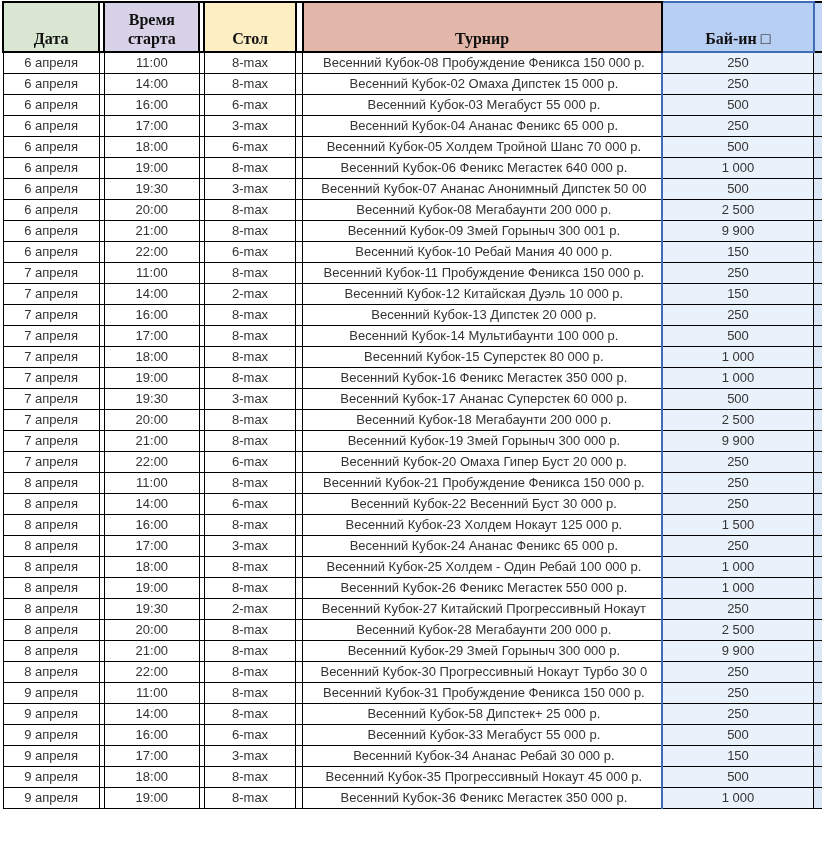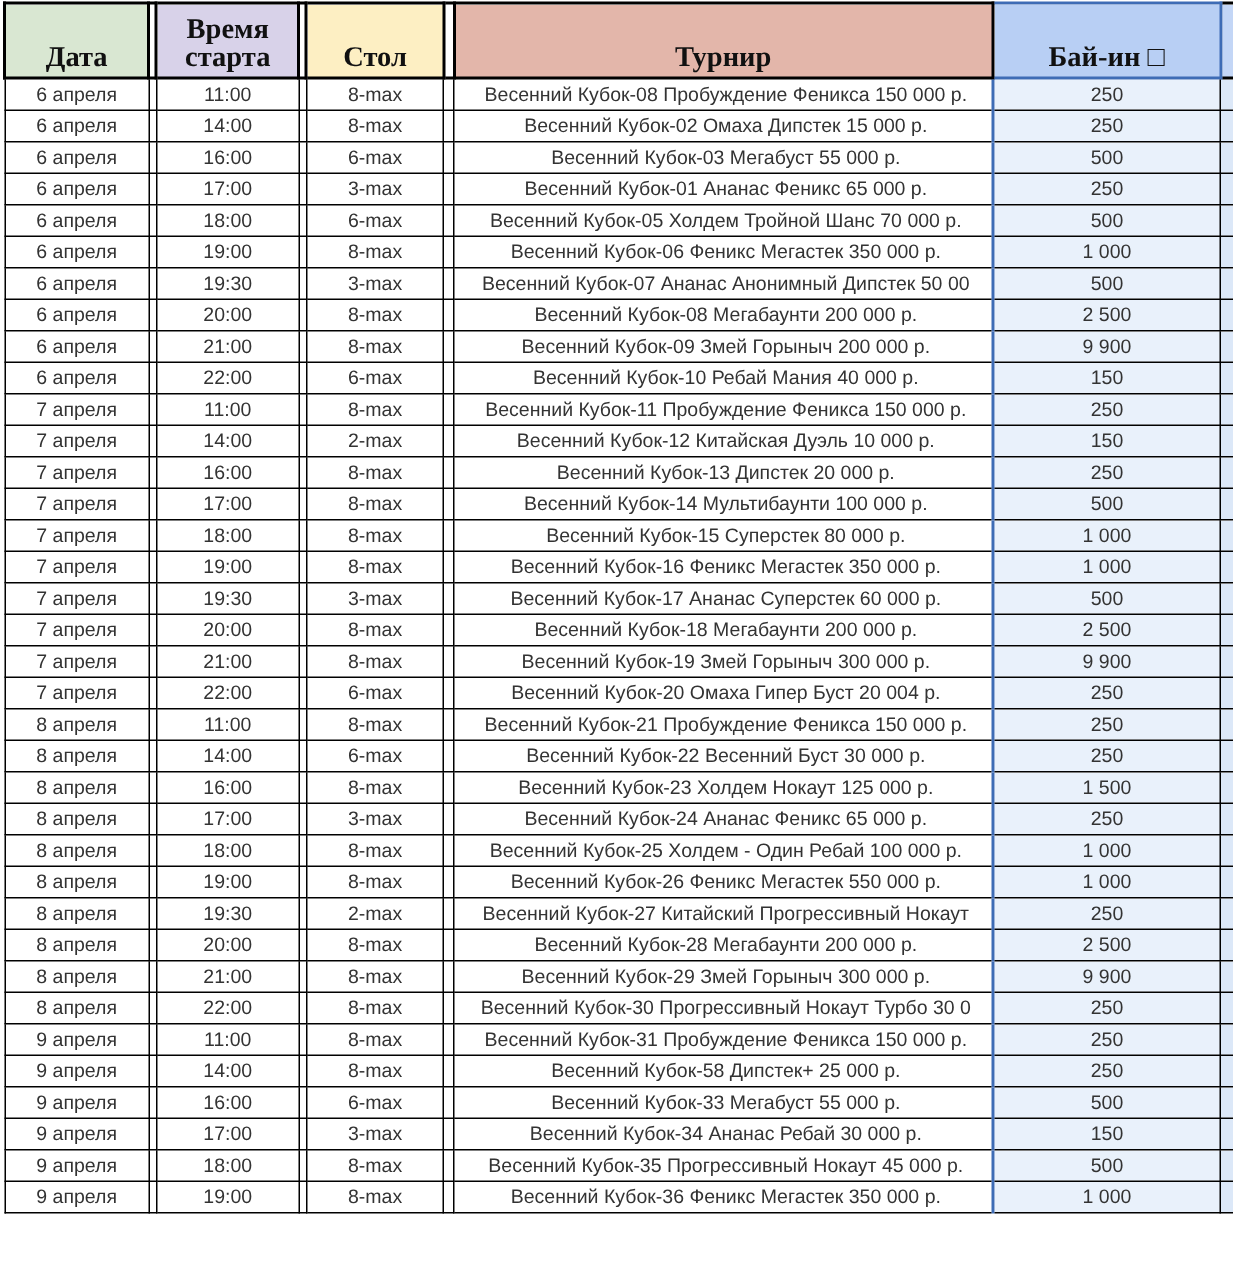--- a/index.html
+++ b/index.html
@@ -29,21 +29,21 @@
     white-space:nowrap;
     padding:0;
     box-sizing:border-box;
   }
   .sheet thead th{
     border-width:2px;
     height:50px;
     vertical-align:bottom;
     font-family:"Liberation Serif",serif;
     font-weight:bold;
-    font-size:19px;
+    font-size:16px;
     line-height:19px;
     color:#111;
     padding-bottom:3px;
     white-space:normal;
   }
   .sheet tbody td{
     height:21px;
     font-size:13px;
     color:var(--text);
     text-align:center;
@@ -130,21 +130,21 @@
     <td class="c-buyin">500</td>
     <td class="c-next"></td>
   </tr>
       <tr>
     <td class="c-date">6 апреля</td>
     <td class="spacer"></td>
     <td class="c-time">17:00</td>
     <td class="spacer"></td>
     <td class="c-table">3-max</td>
     <td class="spacer2"></td>
-    <td class="c-tournament">Весенний Кубок-01 Ананас Феникс 65 000 р.</td>
+    <td class="c-tournament">Весенний Кубок-04 Ананас Феникс 65 000 р.</td>
     <td class="c-buyin">250</td>
     <td class="c-next"></td>
   </tr>
       <tr>
     <td class="c-date">6 апреля</td>
     <td class="spacer"></td>
     <td class="c-time">18:00</td>
     <td class="spacer"></td>
     <td class="c-table">6-max</td>
     <td class="spacer2"></td>
@@ -152,21 +152,21 @@
     <td class="c-buyin">500</td>
     <td class="c-next"></td>
   </tr>
       <tr>
     <td class="c-date">6 апреля</td>
     <td class="spacer"></td>
     <td class="c-time">19:00</td>
     <td class="spacer"></td>
     <td class="c-table">8-max</td>
     <td class="spacer2"></td>
-    <td class="c-tournament">Весенний Кубок-06 Феникс Мегастек 350 000 р.</td>
+    <td class="c-tournament">Весенний Кубок-06 Феникс Мегастек 640 000 р.</td>
     <td class="c-buyin">1 000</td>
     <td class="c-next"></td>
   </tr>
       <tr>
     <td class="c-date">6 апреля</td>
     <td class="spacer"></td>
     <td class="c-time">19:30</td>
     <td class="spacer"></td>
     <td class="c-table">3-max</td>
     <td class="spacer2"></td>
@@ -185,21 +185,21 @@
     <td class="c-buyin">2 500</td>
     <td class="c-next"></td>
   </tr>
       <tr>
     <td class="c-date">6 апреля</td>
     <td class="spacer"></td>
     <td class="c-time">21:00</td>
     <td class="spacer"></td>
     <td class="c-table">8-max</td>
     <td class="spacer2"></td>
-    <td class="c-tournament">Весенний Кубок-09 Змей Горыныч 200 000 р.</td>
+    <td class="c-tournament">Весенний Кубок-09 Змей Горыныч 300 001 р.</td>
     <td class="c-buyin">9 900</td>
     <td class="c-next"></td>
   </tr>
       <tr>
     <td class="c-date">6 апреля</td>
     <td class="spacer"></td>
     <td class="c-time">22:00</td>
     <td class="spacer"></td>
     <td class="c-table">6-max</td>
     <td class="spacer2"></td>
@@ -306,21 +306,21 @@
     <td class="c-buyin">9 900</td>
     <td class="c-next"></td>
   </tr>
       <tr>
     <td class="c-date">7 апреля</td>
     <td class="spacer"></td>
     <td class="c-time">22:00</td>
     <td class="spacer"></td>
     <td class="c-table">6-max</td>
     <td class="spacer2"></td>
-    <td class="c-tournament">Весенний Кубок-20 Омаха Гипер Буст 20 004 р.</td>
+    <td class="c-tournament">Весенний Кубок-20 Омаха Гипер Буст 20 000 р.</td>
     <td class="c-buyin">250</td>
     <td class="c-next"></td>
   </tr>
       <tr>
     <td class="c-date">8 апреля</td>
     <td class="spacer"></td>
     <td class="c-time">11:00</td>
     <td class="spacer"></td>
     <td class="c-table">8-max</td>
     <td class="spacer2"></td>

